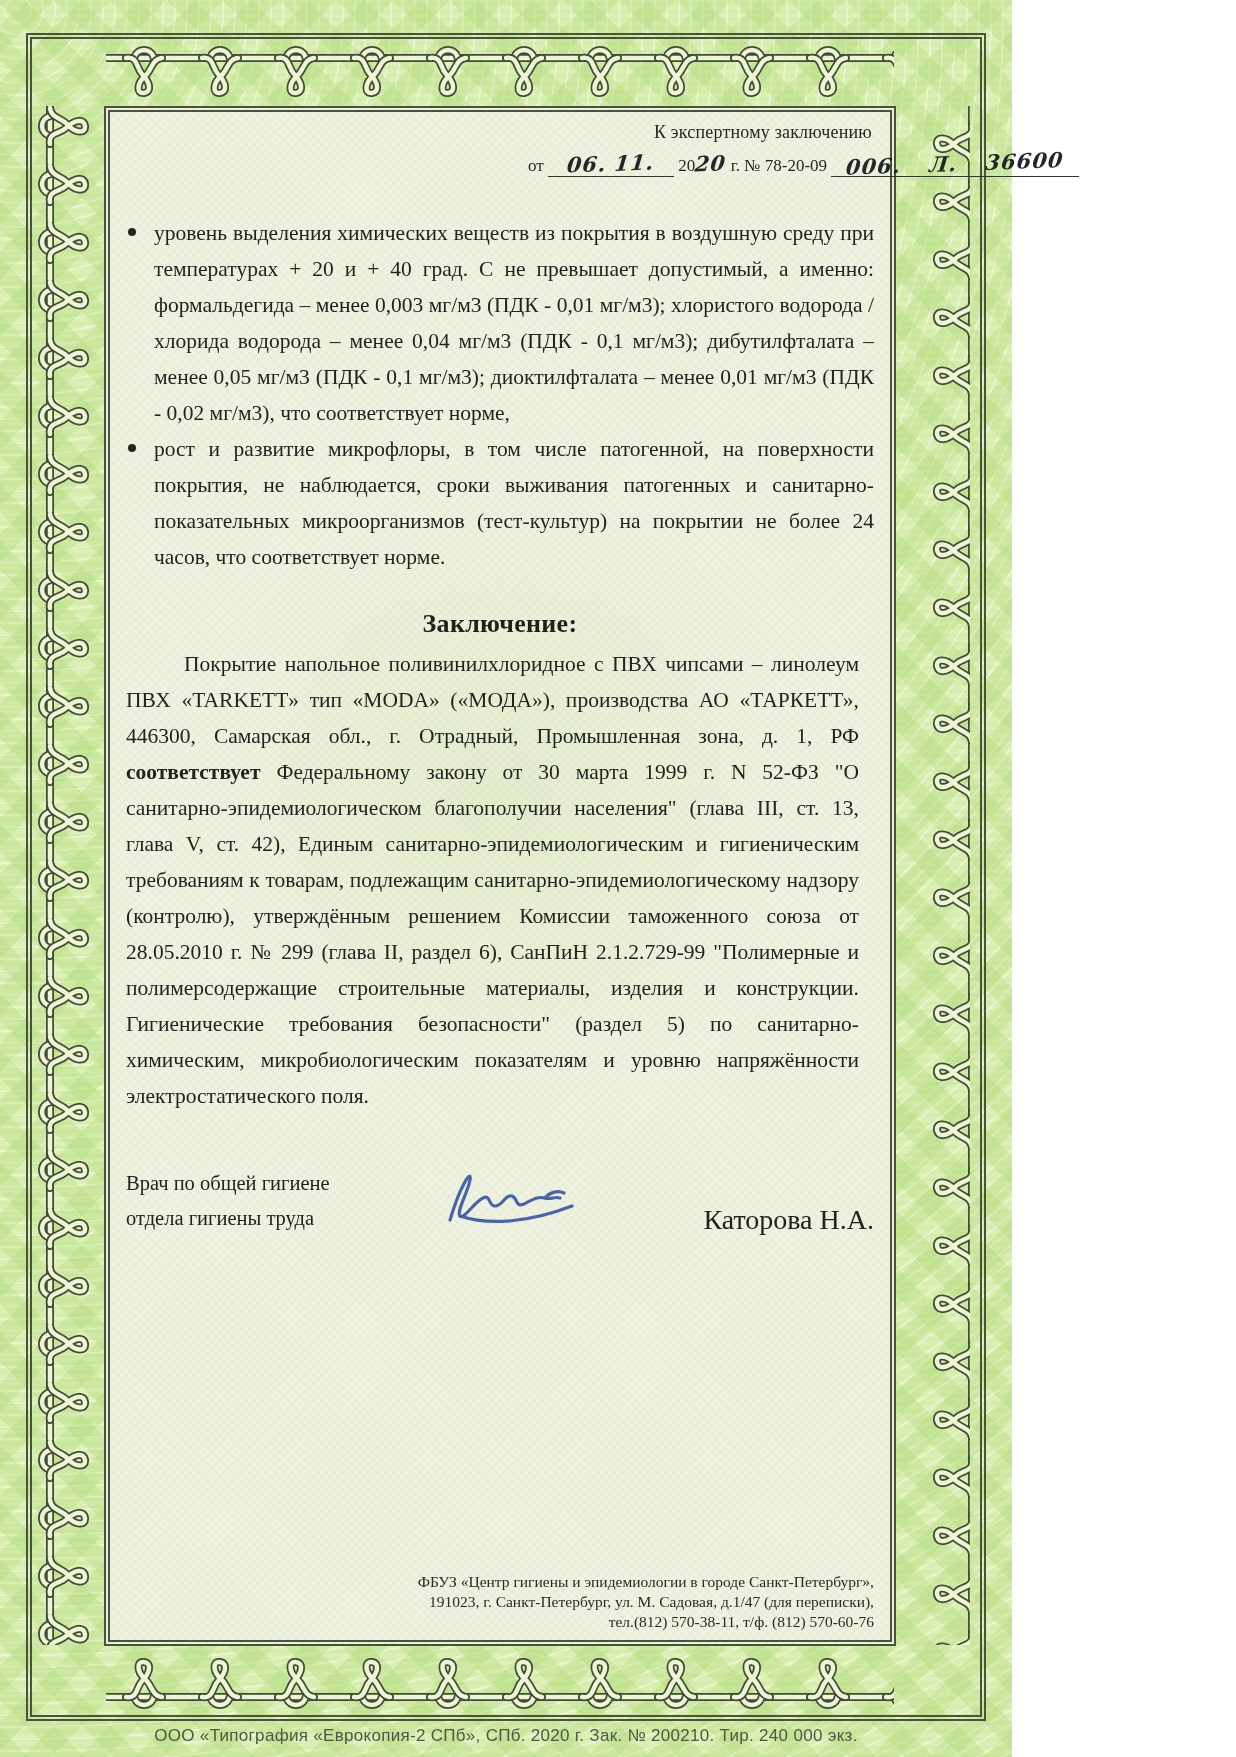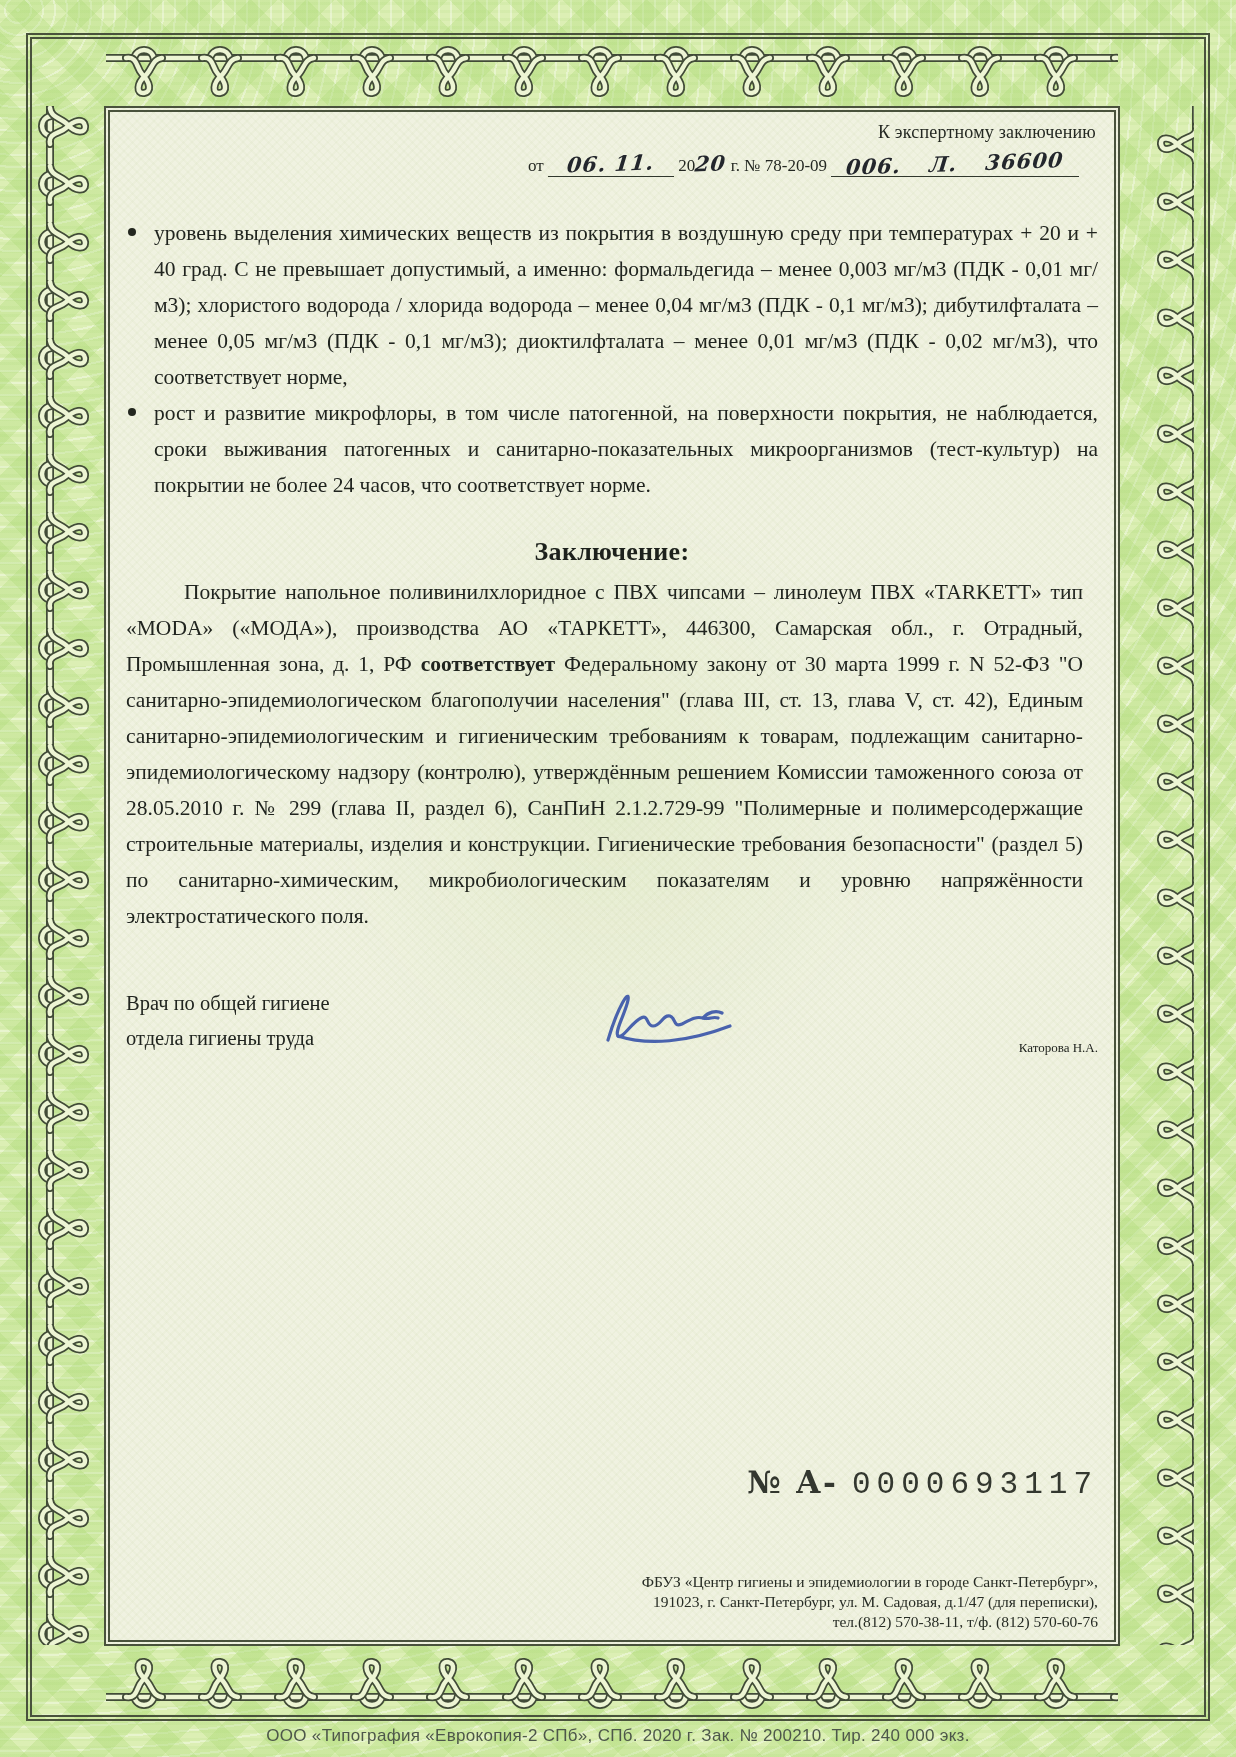--- a/index.html
+++ b/index.html
@@ -2,21 +2,21 @@
 <html><head>
 <meta charset="utf-8">
 <style>
   html,body{margin:0;padding:0;}
   body{
     width:1236px;height:1757px;overflow:hidden;
     font-family:"Liberation Serif", serif;
     background:#ffffff;
   }
   .page{
-    position:relative;width:1236px;height:1757px;
+    position:relative;width:1012px;height:1757px;
     background-color:#dcefb4;
     background-image:
       repeating-linear-gradient(45deg, rgba(168,216,112,.28) 0 20px, rgba(255,255,255,0) 20px 40px),
       repeating-linear-gradient(-45deg, rgba(168,216,112,.28) 0 20px, rgba(255,255,255,0) 20px 40px),
       repeating-radial-gradient(circle at 18px 10px, rgba(255,255,255,.35) 0 2px, rgba(255,255,255,0) 2px 12px),
       repeating-linear-gradient(0deg, rgba(150,205,95,.10) 0 3px, rgba(255,255,255,0) 3px 8px);
   }
   
   .outer-frame{
     position:absolute;left:26px;right:26px;top:33px;bottom:36px;
@@ -88,21 +88,21 @@
   }
   .concl-par .bb{font-weight:bold;}
 
   
   .sig-row{
     margin-top:52px;display:flex;align-items:flex-end;
   }
   .sig-left{font-size:20.5px;line-height:35px;color:#20241f;}
   .sig-mid{flex:1;display:flex;justify-content:center;}
   .sig-mid svg{margin-top:-12px;}
-  .sig-name{font-size:13px;margin-top:30px;white-space:nowrap;color:#20241f;}
+  .sig-name{font-size:28px;margin-top:30px;white-space:nowrap;color:#20241f;}
 
   
   .doc-number{
     position:absolute;right:16px;top:1352px;left:0;
     text-align:right;color:#33372f;white-space:nowrap;
   }
   .doc-number .npfx{
     font-family:"DejaVu Serif", serif;font-size:31px;font-weight:bold;letter-spacing:2px;
   }
   .doc-number .ndig{
@@ -240,24 +240,20 @@
           <g fill="none" stroke="#3c57aa" stroke-width="3.2" stroke-linecap="round" stroke-linejoin="round" opacity="0.92">
             <path d="M24,62 C34,28 46,10 44,22 C42,34 30,54 34,58 C38,62 48,44 57,40 C65,36 62,48 69,48 C77,48 79,36 86,38 C92,40 89,50 98,46 C106,42 111,38 119,40 C126,42 128,38 134,40"></path>
             <path d="M34,58 C64,68 104,64 146,48"></path>
             <path d="M119,40 C124,34 132,32 138,35"></path>
           </g>
         </svg>
       </div>
       <div class="sig-name">Каторова Н.А.</div>
     </div>
 
-    <div class="doc-number">
-      <span class="npfx">№ А-</span>
-      <span class="ndig">0000693117</span>
-    </div>
 
     <div class="footer-org">
       <div>ФБУЗ «Центр гигиены и эпидемиологии в городе Санкт-Петербург»,</div>
       <div>191023, г. Санкт-Петербург, ул. М. Садовая, д.1/47 (для переписки),</div>
       <div>тел.(812) 570-38-11, т/ф. (812) 570-60-76</div>
     </div>
 
   </div>
 
   <div class="imprint">ООО «Типография «Еврокопия-2 СПб», СПб. 2020 г. Зак. № 200210. Тир. 240 000 экз.</div>

